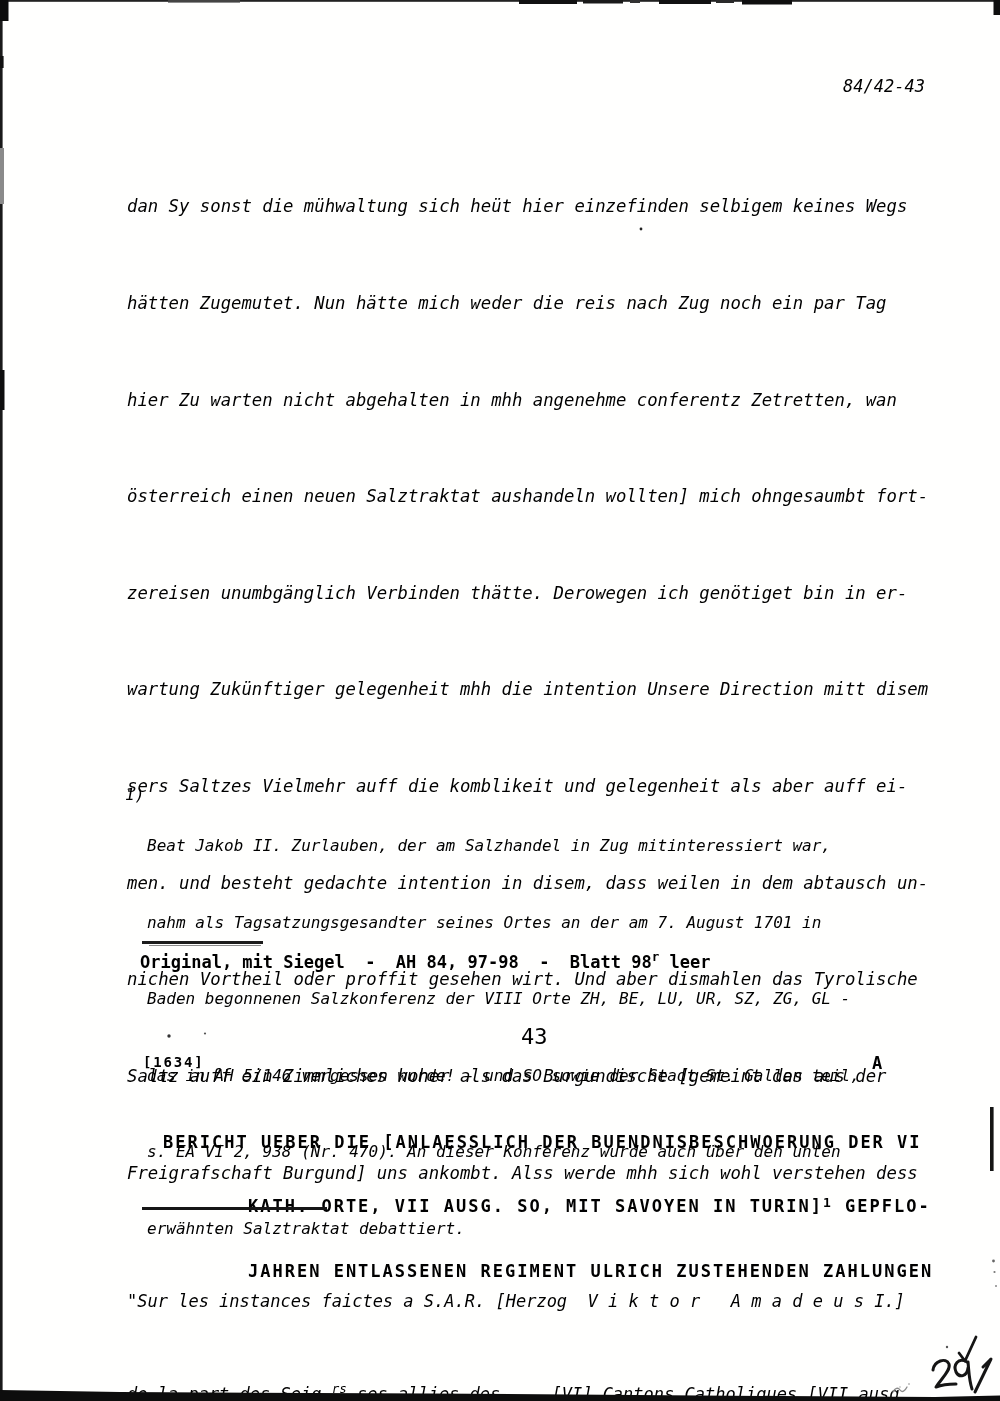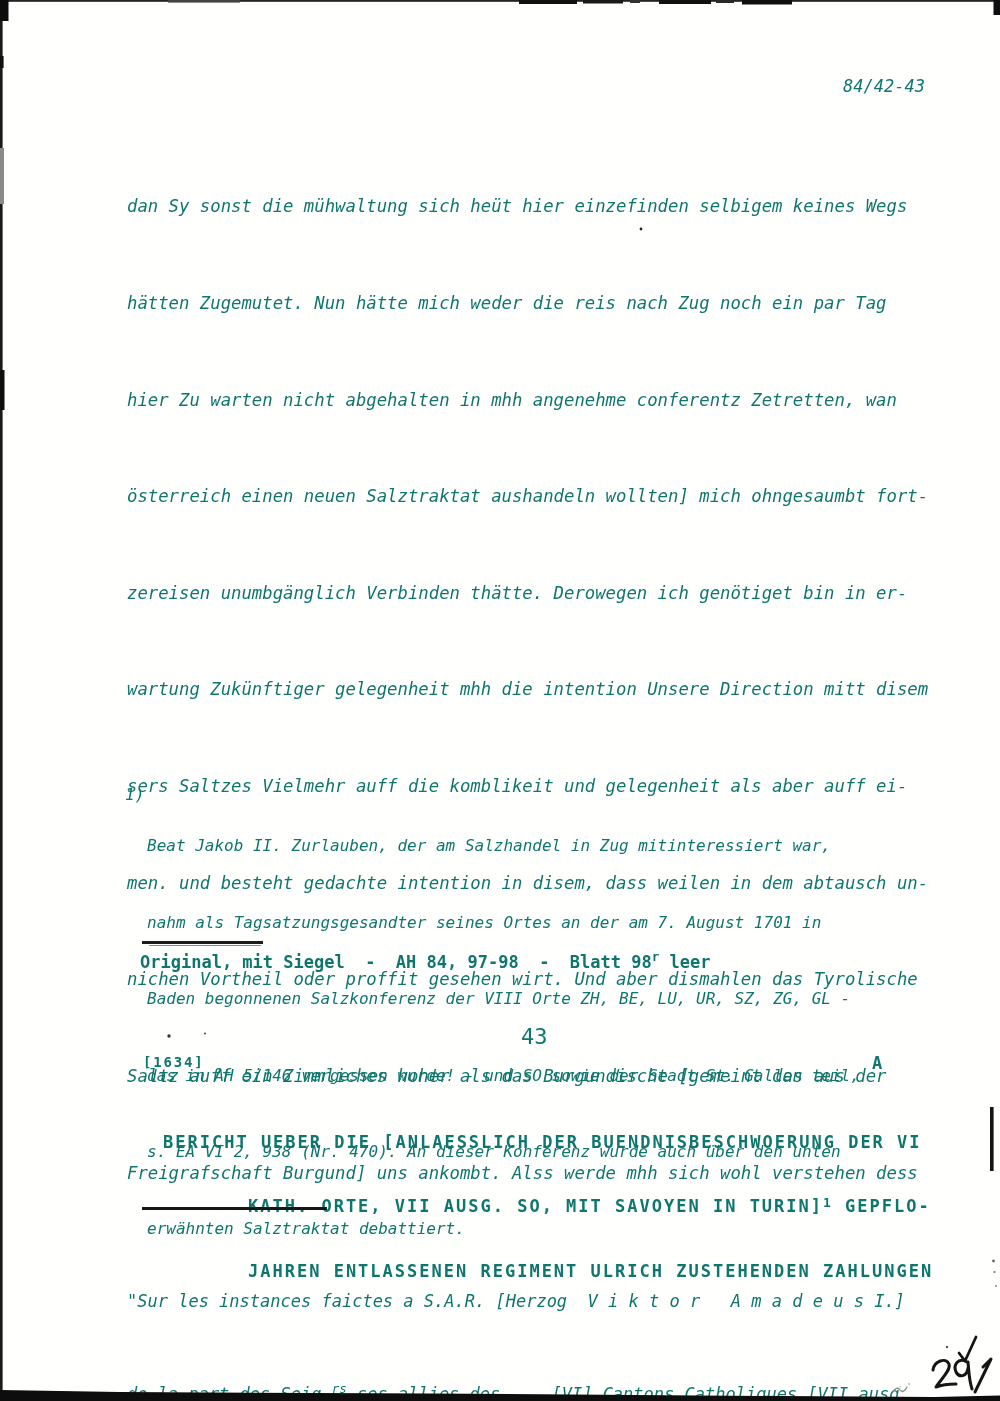--- a/index.html
+++ b/index.html
@@ -1,17 +1,17 @@
 <!DOCTYPE html>
 <html><head>
 <meta charset="utf-8">
 <style>
   html,body{margin:0;padding:0;background:#ffffff;}
   .page{position:relative;width:1000px;height:1401px;background:#fffffe;overflow:hidden;
-        font-family:"DejaVu Sans Mono","Liberation Mono",monospace;color:#0f766e;}
+        font-family:"DejaVu Sans Mono","Liberation Mono",monospace;color:#000000;}
   .abs{position:absolute;white-space:pre;}
   .bodytext{left:127px;top:126px;font-size:17.3px;line-height:32.2px;font-style:italic;}
   .bodytext div{white-space:pre;}
   .fnmark{left:125px;top:782px;font-size:16px;line-height:25.5px;font-style:italic;}
   .fntext{left:147px;top:782px;font-size:16px;line-height:25.5px;font-style:italic;}
   .fntext div{white-space:pre;}
   .srcline{left:140px;top:952px;font-size:17px;font-weight:bold;}
   .sep1{left:142px;top:941px;width:121px;height:2.5px;background:#1c1c1c;}
   .sep1b{left:149px;top:944.5px;width:112px;height:1px;background:#8a8a8a;}
   .sep2{left:142px;top:1207px;width:185px;height:3px;background:#161616;}

